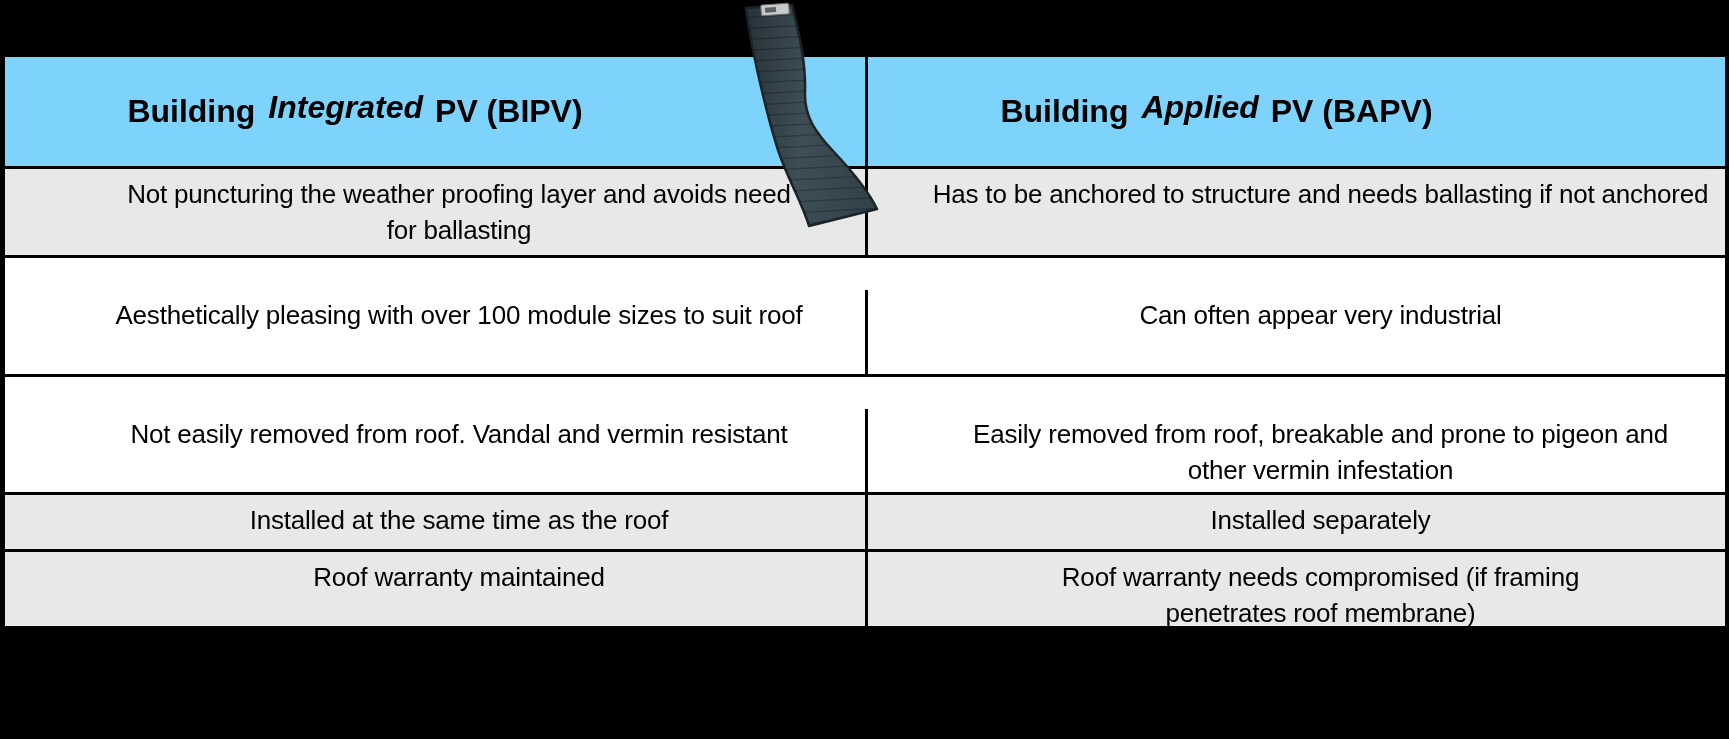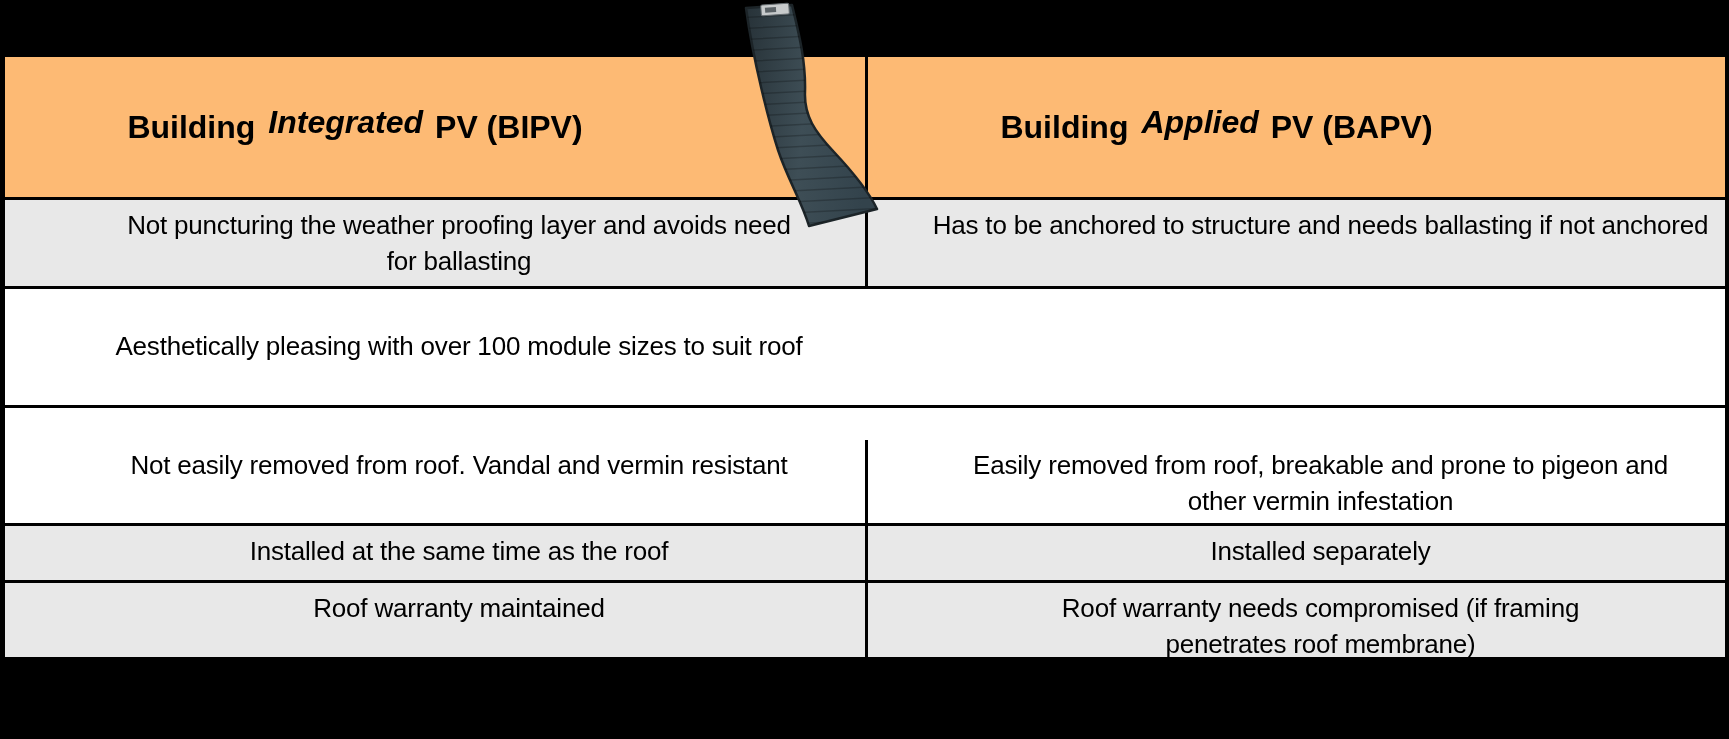--- a/index.html
+++ b/index.html
@@ -24,22 +24,22 @@
   .row.header{border-top:none;}
   .cell{
     box-sizing:border-box;
     text-align:center;
     white-space:pre;
     overflow:visible;
   }
   .cell.left{width:860px;}
   .cell.right{flex:1;border-left:3px solid #000;}
   .header .cell{
-    background:#fdba74;
-    height:140px;
+    background:#7dd3fc;
+    height:109px;
     display:flex;align-items:center;justify-content:center;
     font-weight:bold;
     font-size:32px;
     padding-right:160px;
   }
   .header .it{font-style:italic;margin:0 12px 9px 13px;}
   .bodycell{
     font-size:26px;
     line-height:36px;
     letter-spacing:-0.2px;
@@ -74,20 +74,21 @@
     </div>
 
     <div class="row r1 shade">
       <div class="cell left bodycell">Not puncturing the weather proofing layer and avoids need
 for ballasting</div>
       <div class="cell right bodycell">Has to be anchored to structure and needs ballasting if not anchored</div>
     </div>
 
     <div class="row r2 plain">
       <div class="cell left bodycell">Aesthetically pleasing with over 100 module sizes to suit roof</div>
+      <div class="cell right bodycell">Can often appear very industrial</div>
     </div>
 
 
 
     <div class="row r6 plain">
       <div class="cell left bodycell">Not easily removed from roof. Vandal and vermin resistant</div>
       <div class="cell right bodycell">Easily removed from roof, breakable and prone to pigeon and
 other vermin infestation</div>
     </div>
 

